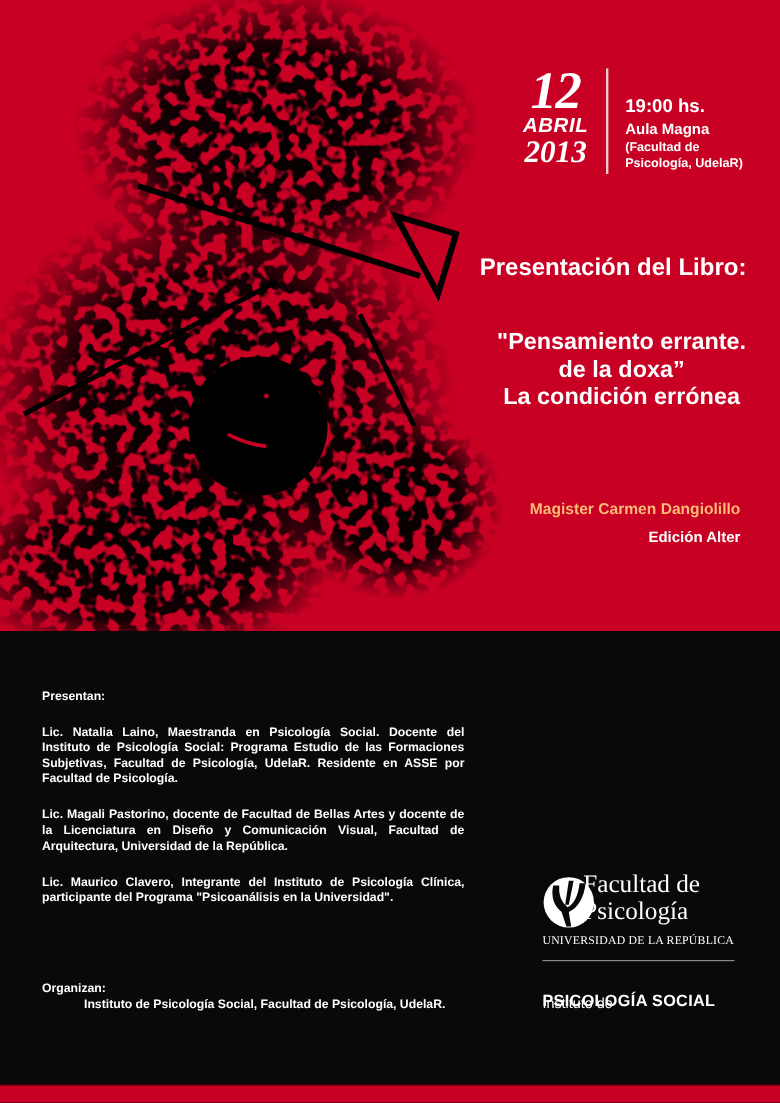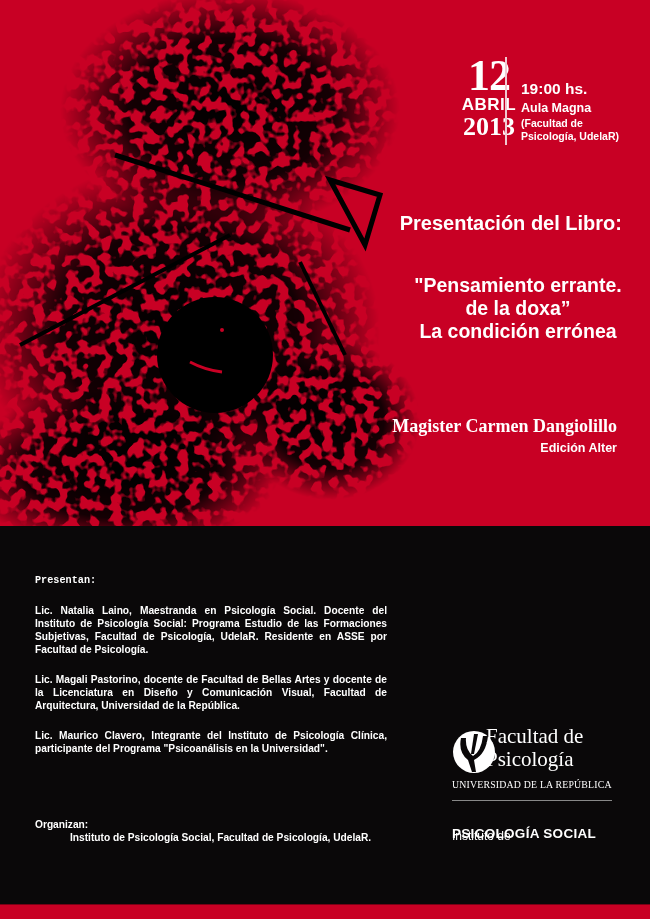--- a/index.html
+++ b/index.html
@@ -5,41 +5,41 @@
   * { margin: 0; padding: 0; box-sizing: border-box; }
   html, body { width: 650px; height: 919px; overflow: hidden; background: #0a0809; }
   body { font-family: "DejaVu Sans", sans-serif; position: relative; }
 
   .top { position: absolute; left: 0; top: 0; width: 650px; height: 526px; background: #c80024; overflow: hidden; }
   .art { position: absolute; left: 0; top: 0; width: 430px; height: 526px; }
 
   .bottom { position: absolute; left: 0; top: 526px; width: 650px; height: 378px; background: #0a0809; }
   .footer-strip { position: absolute; left: 0; top: 904px; width: 650px; height: 15px; background: #c80024; border-top: 1px solid #7a0015; }
 
-  .date-block { position: absolute; left: 456px; top: 56px; width: 66px; text-align: center; color: #fff; font-family: "Liberation Sans", sans-serif; font-weight: bold; }
+  .date-block { position: absolute; left: 430px; top: 56px; width: 66px; text-align: center; color: #fff; font-family: "Liberation Sans", sans-serif; font-weight: bold; font-style: italic; }
   .date-day { font-size: 44px; line-height: 40px; letter-spacing: -1px; font-family: "Liberation Serif", serif; }
   .date-month { font-size: 17px; line-height: 18px; letter-spacing: 0.5px; }
   .date-year { font-size: 26px; line-height: 26px; font-family: "Liberation Serif", serif; }
 
   .date-divider { position: absolute; left: 505px; top: 57px; width: 2px; height: 88px; background: #f0c8d0; }
 
   .time-block { position: absolute; left: 521px; top: 79px; color: #fff; font-family: "Liberation Sans", sans-serif; font-weight: bold; }
   .time { font-size: 15.5px; line-height: 19px; }
   .venue { font-size: 12.5px; line-height: 17px; margin-top: 2px; }
   .venue-sub { font-size: 10.5px; line-height: 13px; }
 
   .presentacion { position: absolute; right: 28px; top: 212px; color: #fff; font-weight: bold; font-size: 20px; font-family: "Liberation Sans", sans-serif; }
 
   .book-title { position: absolute; left: 386px; top: 274px; width: 264px; text-align: center; color: #fff; font-weight: bold; font-size: 19.5px; line-height: 23px; font-family: "Liberation Sans", sans-serif; }
 
-  .author { position: absolute; right: 33px; top: 416px; color: #ffffff; font-weight: bold; font-size: 18px; font-family: Liberation Serif, serif; }
+  .author { position: absolute; right: 33px; top: 416px; color: #fdba74; font-weight: bold; font-size: 13px; font-family: Liberation Sans, sans-serif; }
   .edition { position: absolute; right: 33px; top: 441px; color: #fff; font-weight: bold; font-size: 12.5px; font-family: "Liberation Sans", sans-serif; }
 
   .info { position: absolute; left: 35px; color: #fff; font-weight: bold; font-size: 10.2px; line-height: 13px; font-family: "Liberation Sans", sans-serif; width: 352px; text-align: justify; }
-  .info-presentan { top: 574px; font-family: Liberation Mono, monospace; }
+  .info-presentan { top: 574px; }
   .info-p1 { top: 604px; }
   .info-p2 { top: 673px; }
   .info-p3 { top: 729px; }
   .info-organizan { top: 818px; }
   .info-org-text { top: 831px; width: 380px; text-align: left; margin-left: 35px; }
 
   .logo-area { position: absolute; left: 452px; top: 728px; width: 165px; color: #fff; }
   .logo-mark { position: absolute; left: 0; top: 2px; width: 44px; height: 44px; }
   .logo-name { position: absolute; left: 34px; top: -3px; font-family: "Liberation Serif", serif; font-size: 21px; line-height: 23px; white-space: nowrap; }
   .logo-univ { position: absolute; left: 0; top: 51px; font-family: "Liberation Serif", serif; font-size: 9.8px; letter-spacing: 0.2px; white-space: nowrap; }

